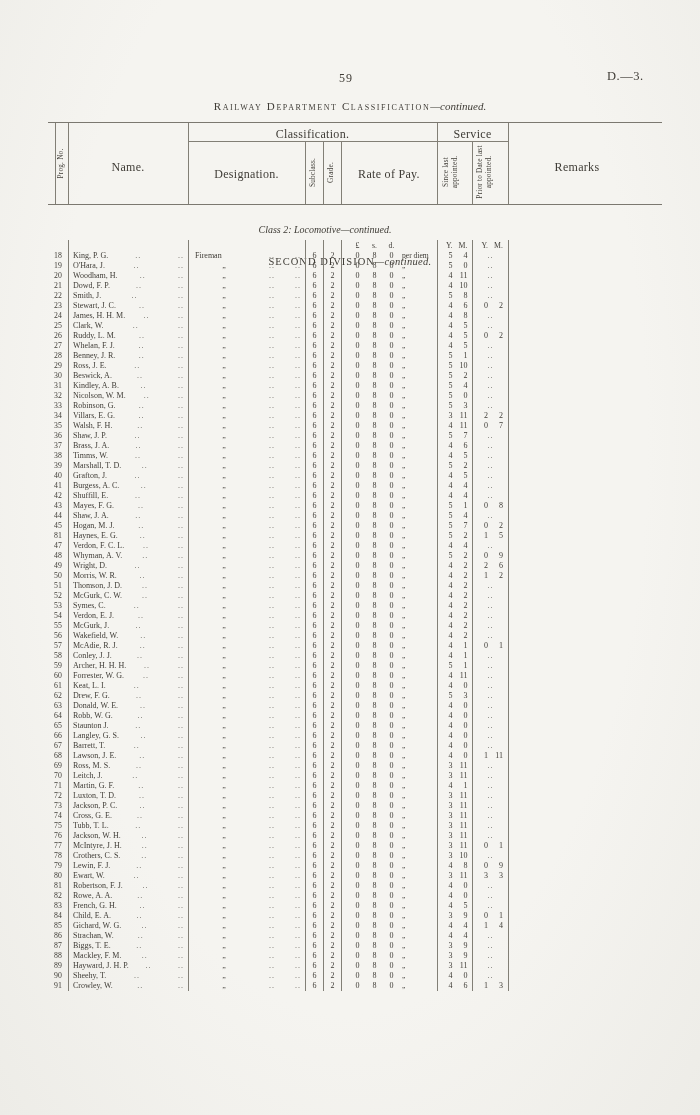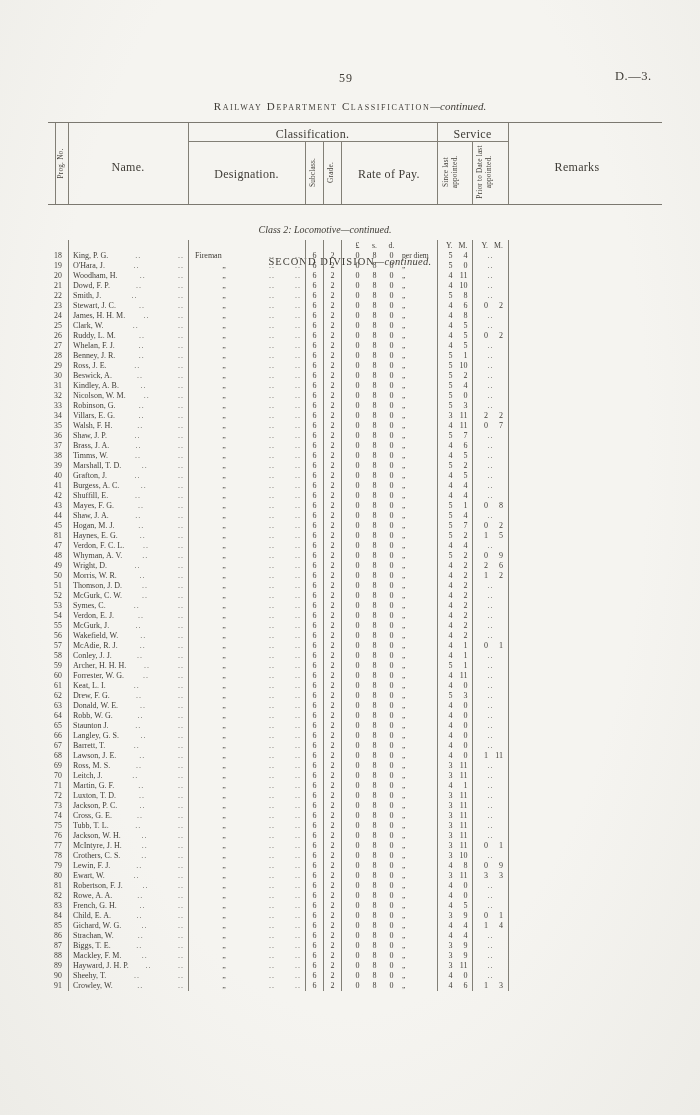--- a/index.html
+++ b/index.html
@@ -2,21 +2,21 @@
 <html><head>
 <meta charset="utf-8">
 <style>
   html,body{margin:0;padding:0;}
   body{width:700px;height:1115px;font-family:"Liberation Serif","DejaVu Serif",serif;}
   .page{position:relative;width:700px;height:1115px;overflow:hidden;color:#3f3c36;
         background:radial-gradient(ellipse at 50% 40%, #f5f4f0 60%, #edece7 100%);}
   .abs{position:absolute;}
   
   .pageno{top:71px;left:0;width:692px;text-align:center;font-size:12px;letter-spacing:1px;}
-  .docref{top:69px;left:607px;font-size:12.5px;letter-spacing:.5px;margin-left:8px;}
+  .docref{top:69px;left:607px;font-size:12.5px;letter-spacing:.5px;}
   .doctitle{top:100px;left:0;width:700px;text-align:center;font-size:11px;}
   .doctitle .main{font-variant:small-caps;letter-spacing:1.6px;}
   .doctitle .cont{font-style:italic;}
   
   .thead{left:48px;top:122px;width:614px;height:81px;font-size:8px;
          border-top:1px solid #7b7870;border-bottom:1px solid #7b7870;}
   .vl{position:absolute;width:1px;background:#827f76;}
   .hl{position:absolute;height:1px;background:#827f76;}
   .hlabel{position:absolute;text-align:center;font-size:12px;letter-spacing:.3px;}
   .vlabel{position:absolute;transform:rotate(-90deg);text-align:center;

